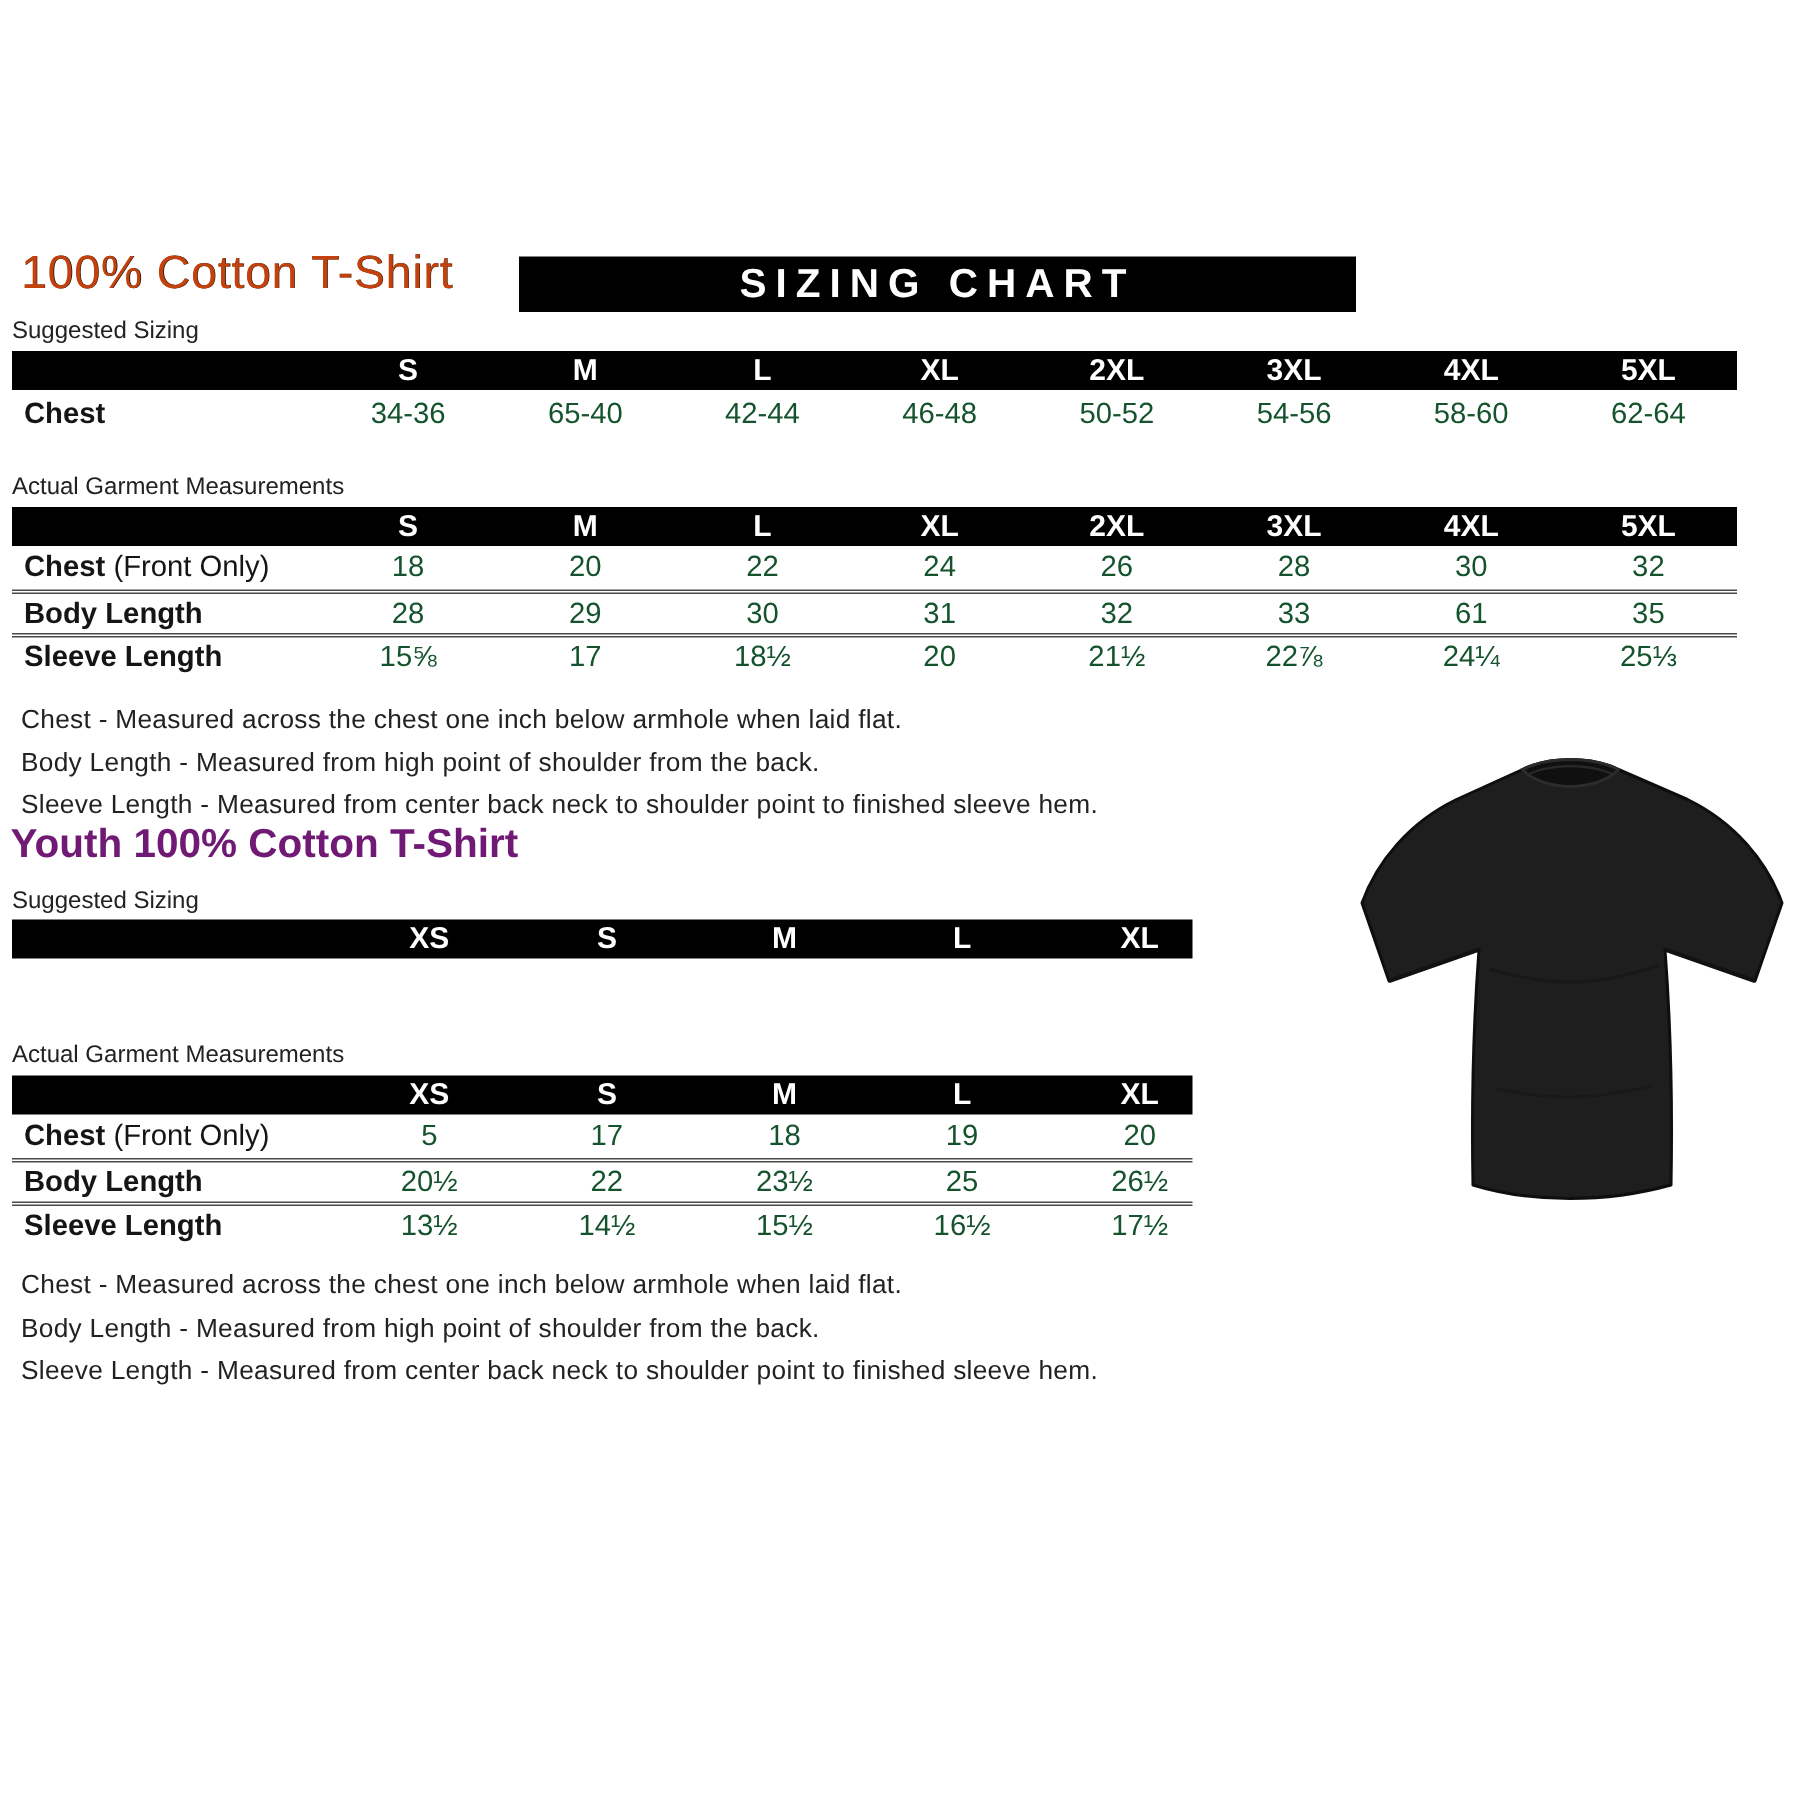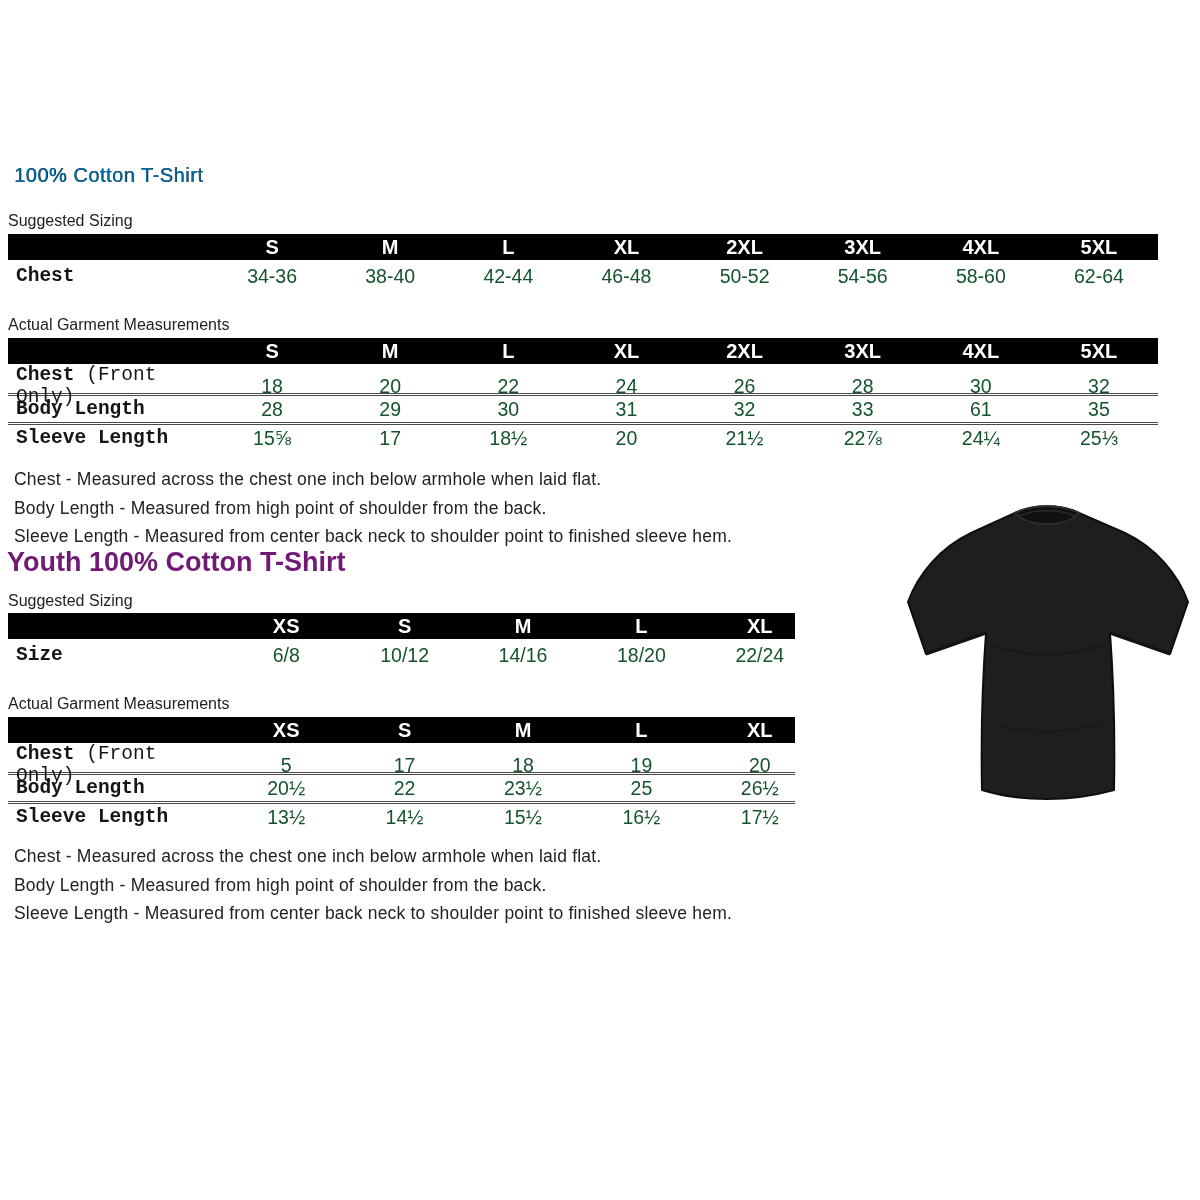--- a/index.html
+++ b/index.html
@@ -4,76 +4,79 @@
 <style>
   * { margin:0; padding:0; box-sizing:border-box; }
   html,body { background:#ffffff; }
   .page {
     position:relative; width:1200px; height:1200px; background:#ffffff;
     font-family:"Liberation Sans", sans-serif; color:#1a1a1a; overflow:hidden;
   }
   .abs { position:absolute; }
 
   
-  .main-title { left:14px; top:164px; font-size:20px; font-weight:400; color:#0369a1;
+  .main-title { left:14px; top:164px; font-size:31px; font-weight:400; color:#c2410c;
                 text-shadow:0.4px 0 0 #121212; letter-spacing:0.5px; }
   .banner { left:346px; top:171px; width:558px; height:37px; background:#000;
             display:flex; align-items:center; justify-content:center; }
   .banner span { color:#fff; font-weight:700; font-size:27px; letter-spacing:6px; }
   .sec-label { font-size:16px; color:#222; }
   .youth-title { left:7px; top:547px; font-size:27px; font-weight:700; color:#701a75; }
 
   
   .tbl { position:absolute; }
   .adult-w { width:1150px; }
   .youth-w { width:787px; }
   .hrow, .drow { display:grid; }
   .adult-w .hrow, .adult-w .drow { grid-template-columns:205px repeat(8,1fr); }
   .youth-w .hrow, .youth-w .drow { grid-template-columns:195px repeat(5,1fr);gap:48px; }
   .hrow { background:#000; height:26px; }
   .hcell { color:#fff; font-weight:700; font-size:20px; display:flex;
            align-items:center; justify-content:center; }
   .drow { align-items:center; }
   .drow + .drow { border-top:3px double #4a4a4a; }
   .dcell { font-size:19.5px; color:#14532d; text-align:center; }
-  .dcell.lab { text-align:left; padding-left:8px; color:#151515;font-family:Liberation Mono, monospace; }
+  .dcell.lab { text-align:left; padding-left:8px; color:#151515; }
   .dcell.lab b { font-weight:700; }
   .row32 { height:32px; }
   .row29 { height:29px; }
 
   
   .notes { font-size:17.5px; color:#222; line-height:28.5px; letter-spacing:0.2px; }
 
   
   .shirt-fig { left:893px; top:476px; width:304px; height:328px; }
 </style>
 </head>
 <body>
 
 <div class="page">
 
   <h1 class="abs main-title">100% Cotton T-Shirt</h1>
+  <div class="abs banner">
+    <span>SIZING CHART</span>
+  </div>
 
   <div class="abs sec-label" style="left:8px; top:212px;">Suggested Sizing</div>
   <div class="tbl adult-w" style="left:8px; top:234px;">
     <div class="hrow">
       <div class="hcell"></div>
       <div class="hcell">S</div>
       <div class="hcell">M</div>
       <div class="hcell">L</div>
       <div class="hcell">XL</div>
       <div class="hcell">2XL</div>
       <div class="hcell">3XL</div>
       <div class="hcell">4XL</div>
       <div class="hcell">5XL</div>
     </div>
     <div class="drow row32">
       <div class="dcell lab"><b>Chest</b></div>
       <div class="dcell">34-36</div>
-      <div class="dcell">38-40</div>
+      <div class="dcell">65-40</div>
       <div class="dcell">42-44</div>
       <div class="dcell">46-48</div>
       <div class="dcell">50-52</div>
       <div class="dcell">54-56</div>
       <div class="dcell">58-60</div>
       <div class="dcell">62-64</div>
     </div>
   </div>
 
   <div class="abs sec-label" style="left:8px; top:316px;">Actual Garment Measurements</div>
@@ -134,28 +137,20 @@
 
   <div class="abs sec-label" style="left:8px; top:592px;">Suggested Sizing</div>
   <div class="tbl youth-w" style="left:8px; top:613px;">
     <div class="hrow">
       <div class="hcell"></div>
       <div class="hcell">XS</div>
       <div class="hcell">S</div>
       <div class="hcell">M</div>
       <div class="hcell">L</div>
       <div class="hcell">XL</div>
-    </div>
-    <div class="drow row32">
-      <div class="dcell lab"><b>Size</b></div>
-      <div class="dcell">6/8</div>
-      <div class="dcell">10/12</div>
-      <div class="dcell">14/16</div>
-      <div class="dcell">18/20</div>
-      <div class="dcell">22/24</div>
     </div>
   </div>
 
   <div class="abs sec-label" style="left:8px; top:695px;">Actual Garment Measurements</div>
   <div class="tbl youth-w" style="left:8px; top:717px;">
     <div class="hrow">
       <div class="hcell"></div>
       <div class="hcell">XS</div>
       <div class="hcell">S</div>
       <div class="hcell">M</div>

